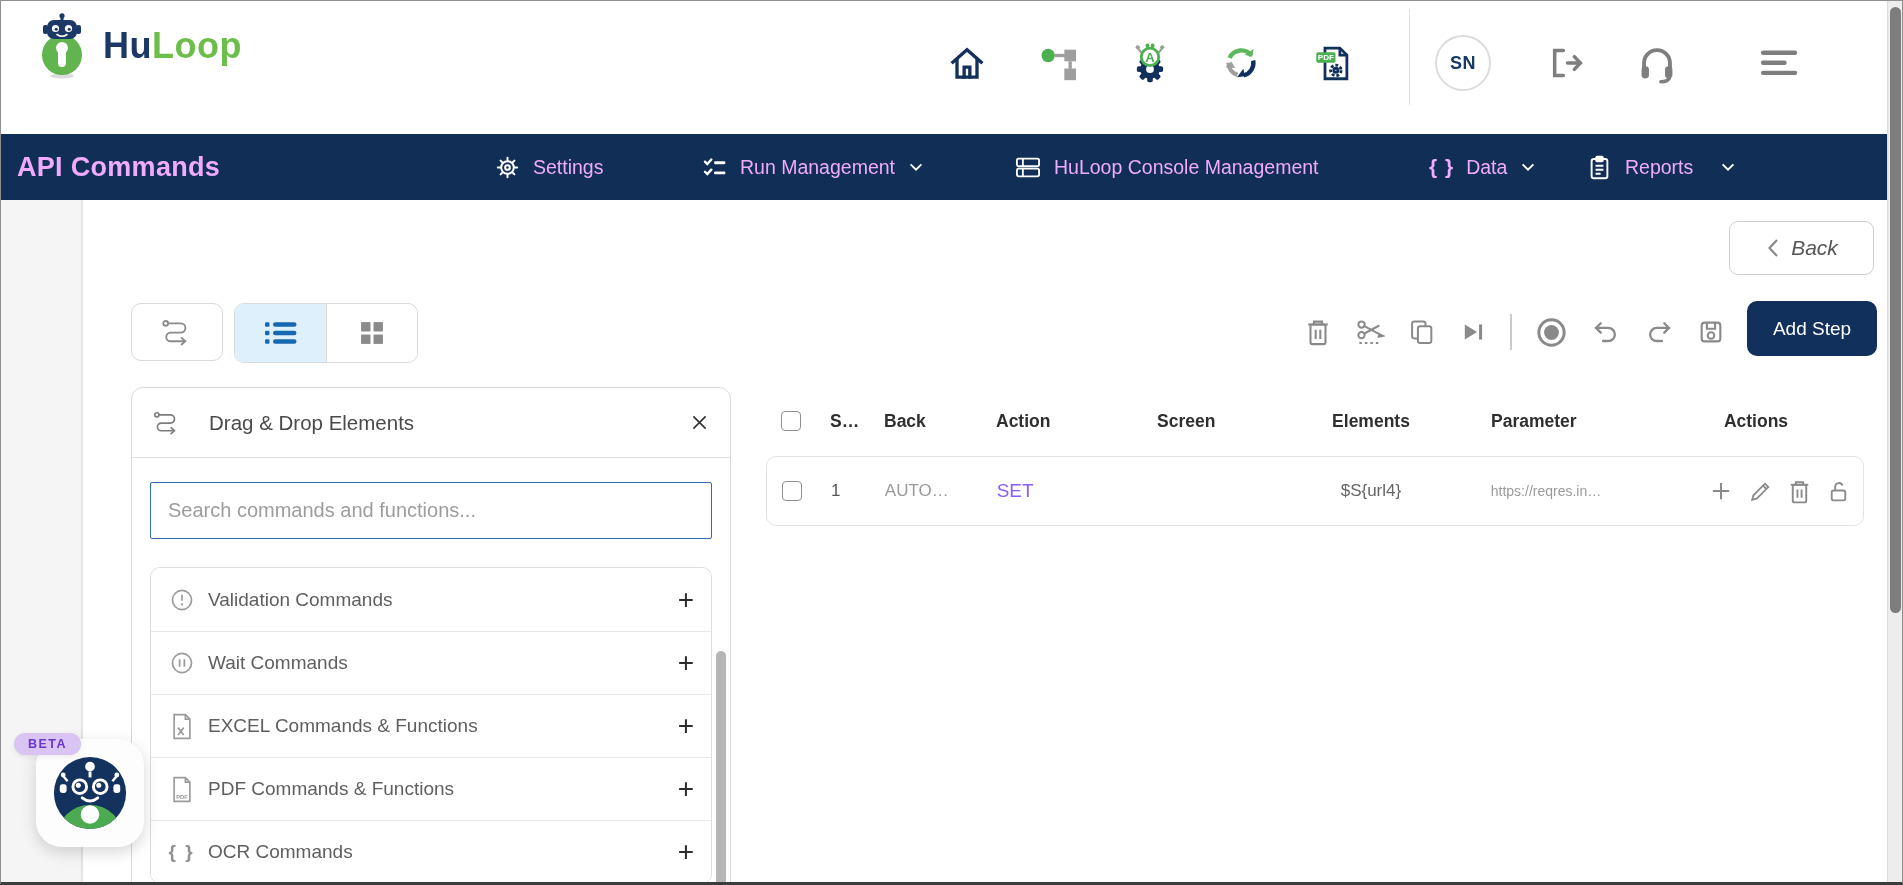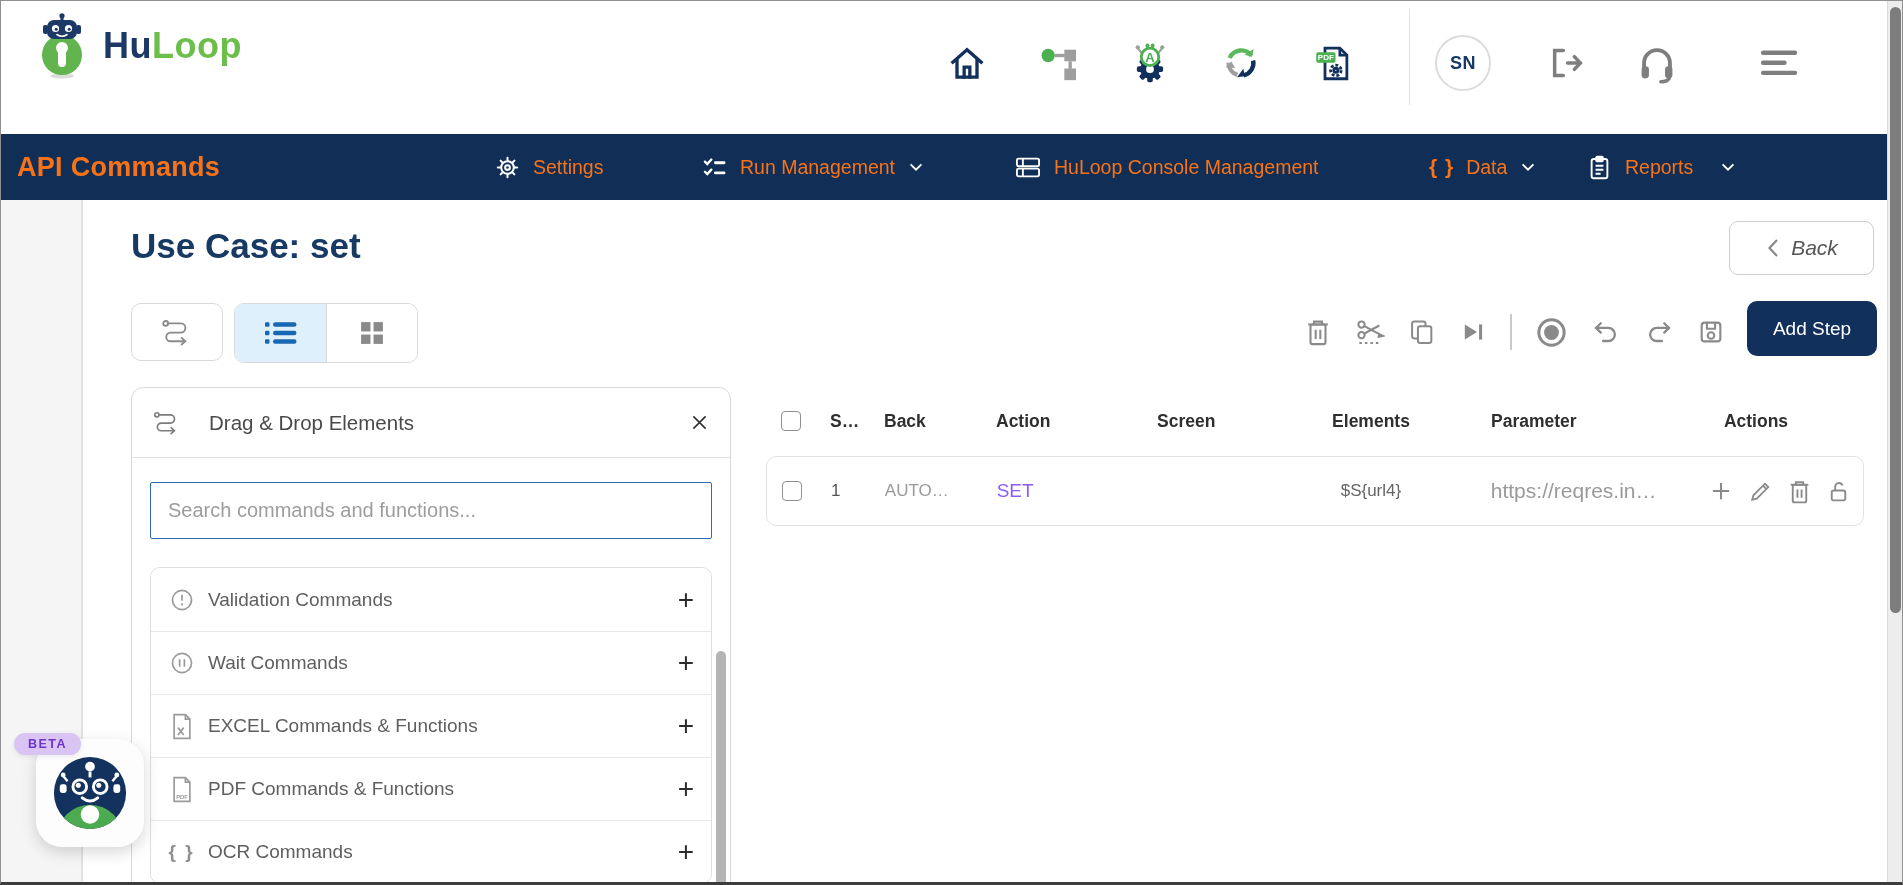--- a/index.html
+++ b/index.html
@@ -12,21 +12,21 @@
   .logo{ position:absolute; left:34px; top:12px; display:flex; align-items:center; gap:14px; cursor:pointer;}
   .logo-text{ font-size:36px; font-weight:bold; letter-spacing:.5px; }
   .logo-text .hu{ color:#1b3867; } .logo-text .loop{ color:#6cbe4b; font-weight:bold; }
   .hdr-icon{ position:absolute; top:40px; width:42px; height:44px; display:flex; align-items:center; justify-content:center; cursor:pointer;}
   .hdr-divider{ position:absolute; left:1408px; top:8px; height:96px; width:1px; background:#e2e2e2; }
   .avatar{ position:absolute; left:1434px; top:34px; width:56px; height:56px; border-radius:50%;
            border:2px solid #dcdcdc; display:flex; align-items:center; justify-content:center;
            color:#173a64; font-weight:bold; font-size:18px; letter-spacing:.5px; cursor:pointer; }
 
   
-  .navbar{ position:absolute; top:133px; left:0; right:0; height:66px; background:#112e56; color:#f97316; }
+  .navbar{ position:absolute; top:133px; left:0; right:0; height:66px; background:#112e56; color:#f0abfc; }
   .navbar-title{ position:absolute; left:16px; top:0; height:66px; display:flex; align-items:center;
                  font-size:27px; font-weight:bold; letter-spacing:.3px; }
   .nav-item{ position:absolute; top:0; height:66px; display:flex; align-items:center; gap:12px;
              font-size:19.5px; cursor:pointer; white-space:nowrap; }
   .nav-braces{ font-size:21px; font-weight:bold; letter-spacing:1px; }
 
   
   .body{ position:absolute; top:199px; left:0; right:0; bottom:0; background:#fff; }
   .left-strip{ position:absolute; left:0; top:0; bottom:0; width:82px; background:#f5f5f5; border-right:2px solid #e3e3e3; }
 
@@ -82,21 +82,21 @@
   .col-action{ width:150px; padding-left:22px; }
   .col-screen{ width:172px; padding-left:33px; }
   .col-elements{ width:150px; text-align:center; }
   .col-parameter{ width:250px; padding-left:45px; }
   .col-actions{ width:168px; display:flex; justify-content:center; }
   .checkbox{ width:20px; height:20px; border:1.6px solid #8f8f8f; border-radius:4px; background:#fff; cursor:pointer; }
   .cell-step{ font-size:17px; color:#555; }
   .cell-type{ font-size:17px; color:#9a9a9a; }
   .cell-action{ font-size:19px; color:#8b5cf6; }
   .cell-elements{ font-size:17px; color:#666; }
-  .cell-parameter{ font-size:21px; color:#9a9a9a; }
+  .cell-parameter{ font-size:14px; color:#9a9a9a; }
   .row-actions{ display:flex; gap:14px; color:#8a8a8a; }
   .row-actions .tool{ cursor:pointer; }
 
   
   .chat-card{ position:absolute; left:35px; top:539px; width:108px; height:108px; background:#fdfdfd;
               border-radius:26px; box-shadow:0 5px 16px rgba(0,0,0,.16); display:flex; align-items:center;
               justify-content:center; cursor:pointer; z-index:4; }
   .beta-pill{ position:absolute; left:13px; top:533px; background:#d9c4f4; color:#6d35c8; font-size:12.5px;
               font-weight:bold; letter-spacing:1.5px; padding:4px 14px; border-radius:11px; z-index:5;
               box-shadow:0 2px 5px rgba(0,0,0,.08); }
@@ -287,21 +287,20 @@
         <svg width="18" height="18" viewBox="0 0 20 20" fill="none" stroke="#fff" stroke-width="2">
             <path d="M4 7 l6 6 6-6"></path>
           </svg>
       </span>
     </div>
   </div>
 
   <div class="body">
     <div class="left-strip"></div>
 
-    <div class="page-title">Use Case: set</div>
 
     <div class="back-btn">
       <span>
         <svg width="16" height="20" viewBox="0 0 12 20" fill="none" stroke="#8a8a8a" stroke-width="2.2">
             <path d="M10 2 L2.5 10 10 18"></path>
           </svg>
       </span>
       <span>Back</span>
     </div>
 

